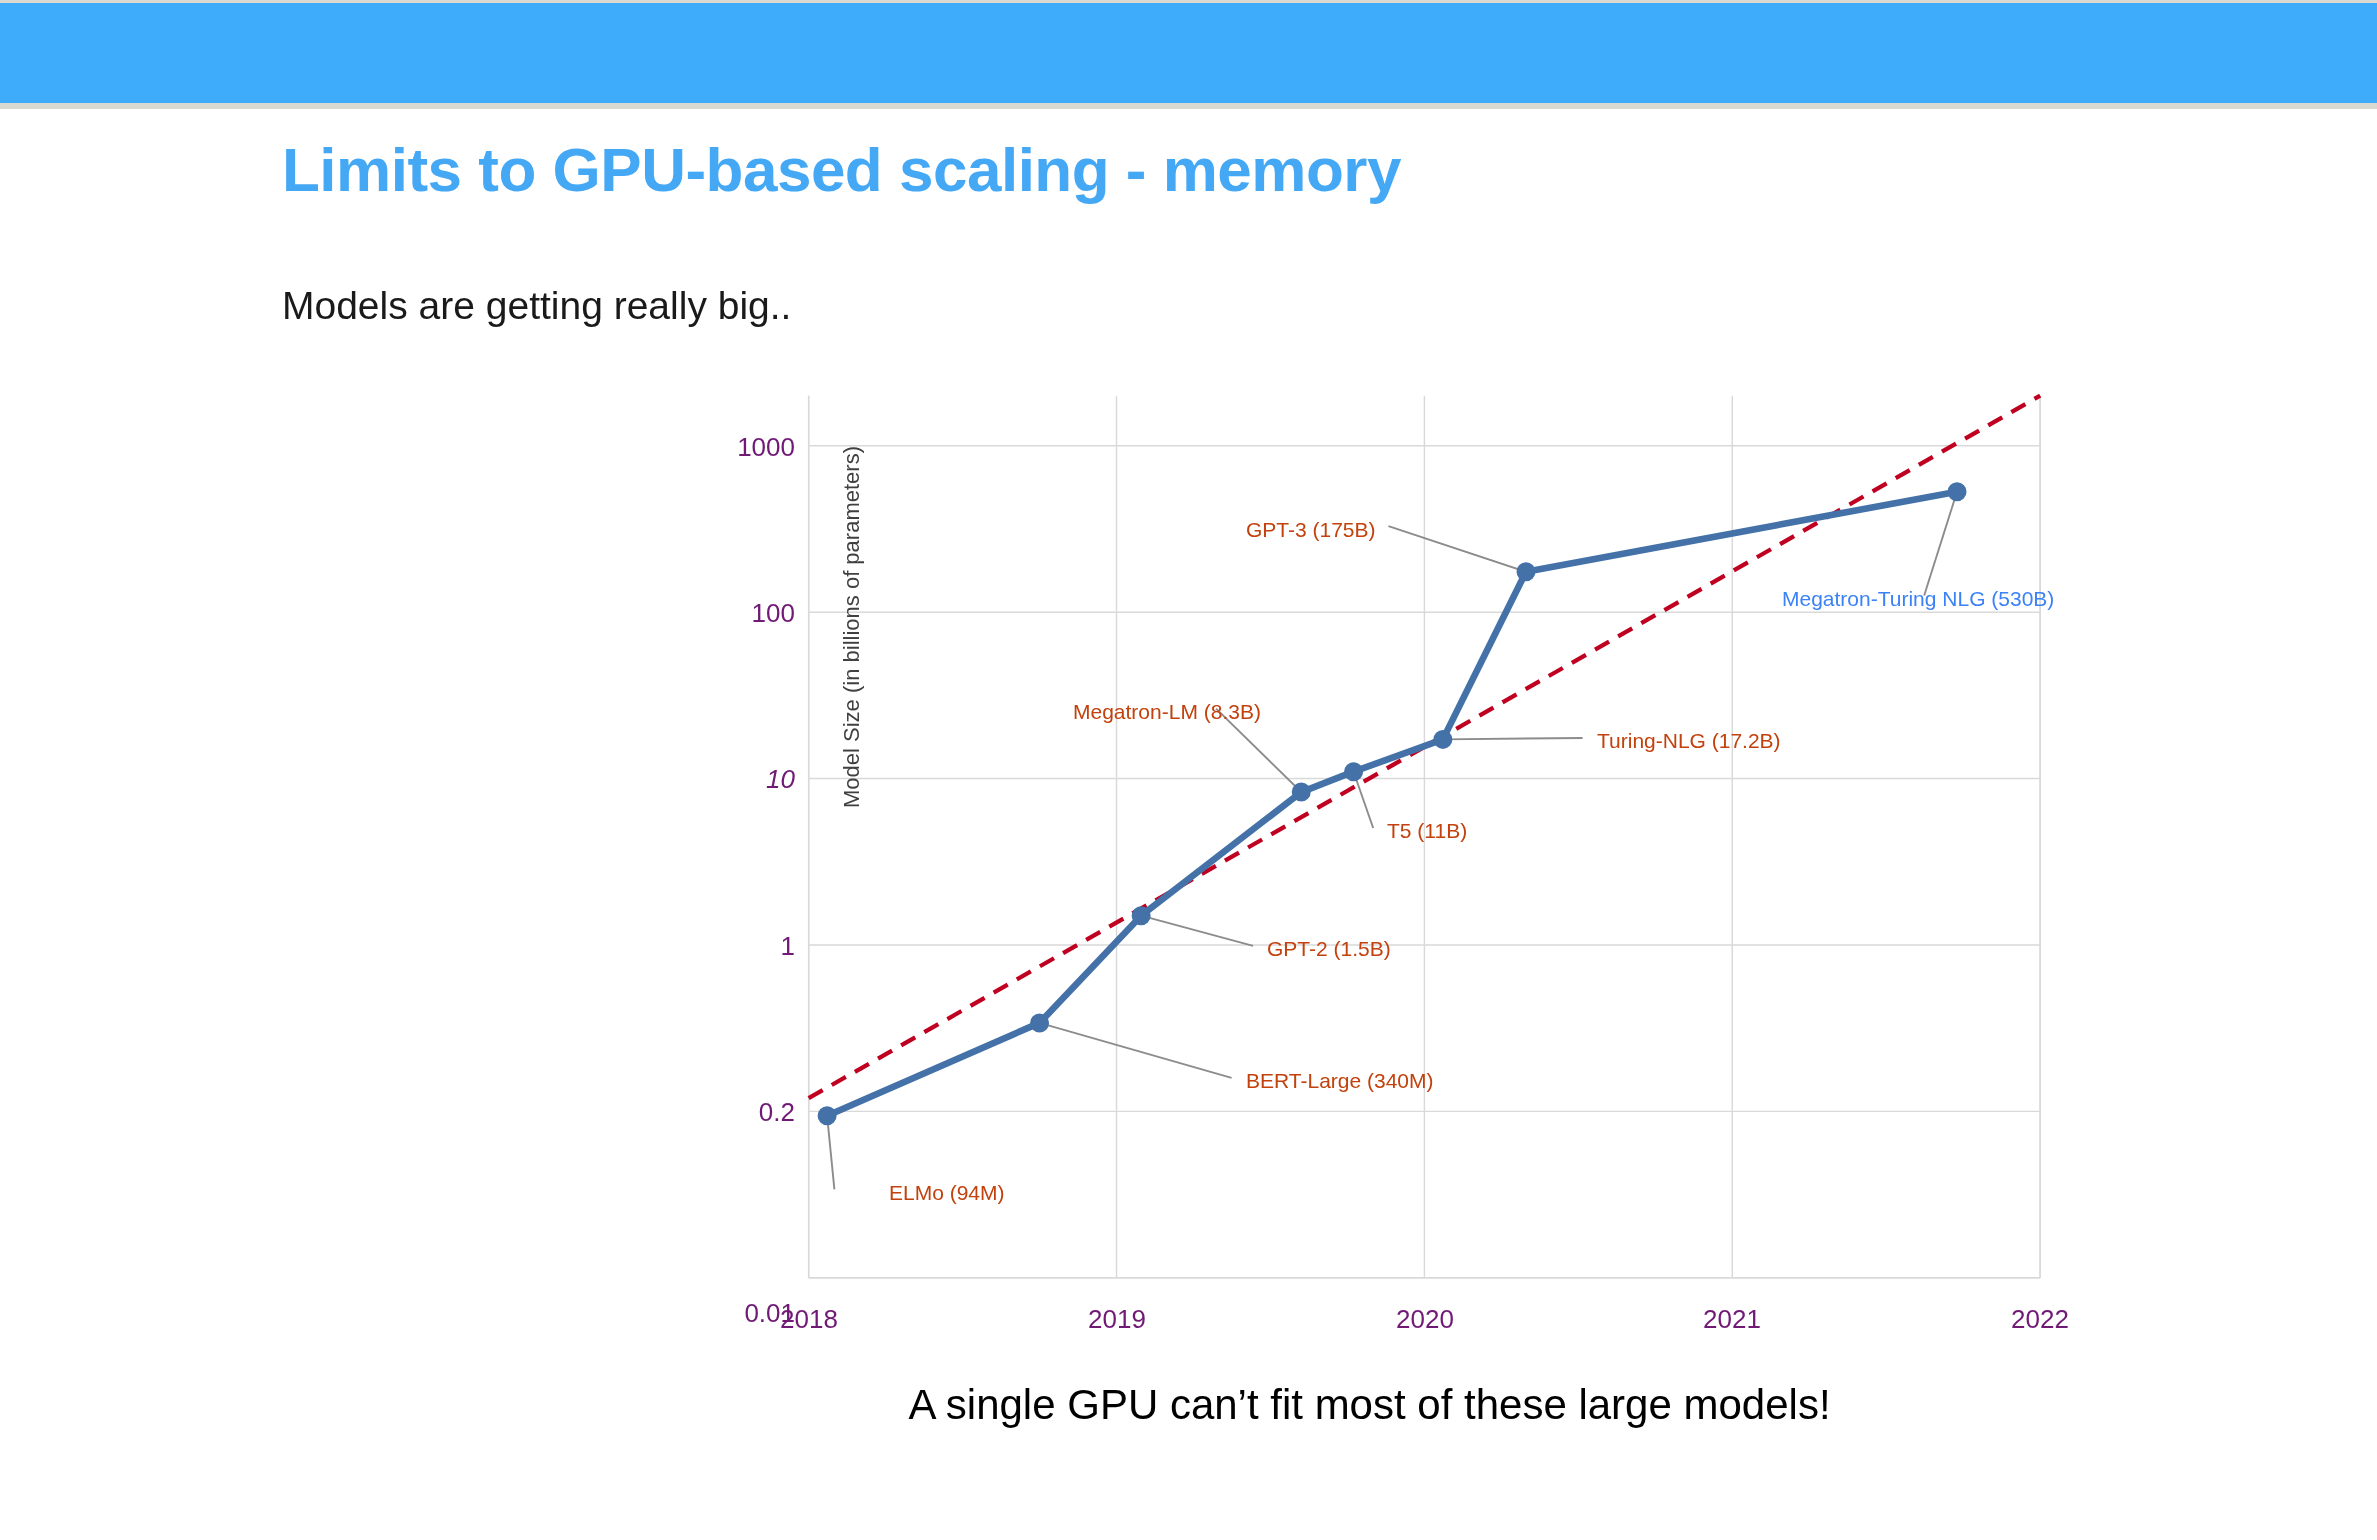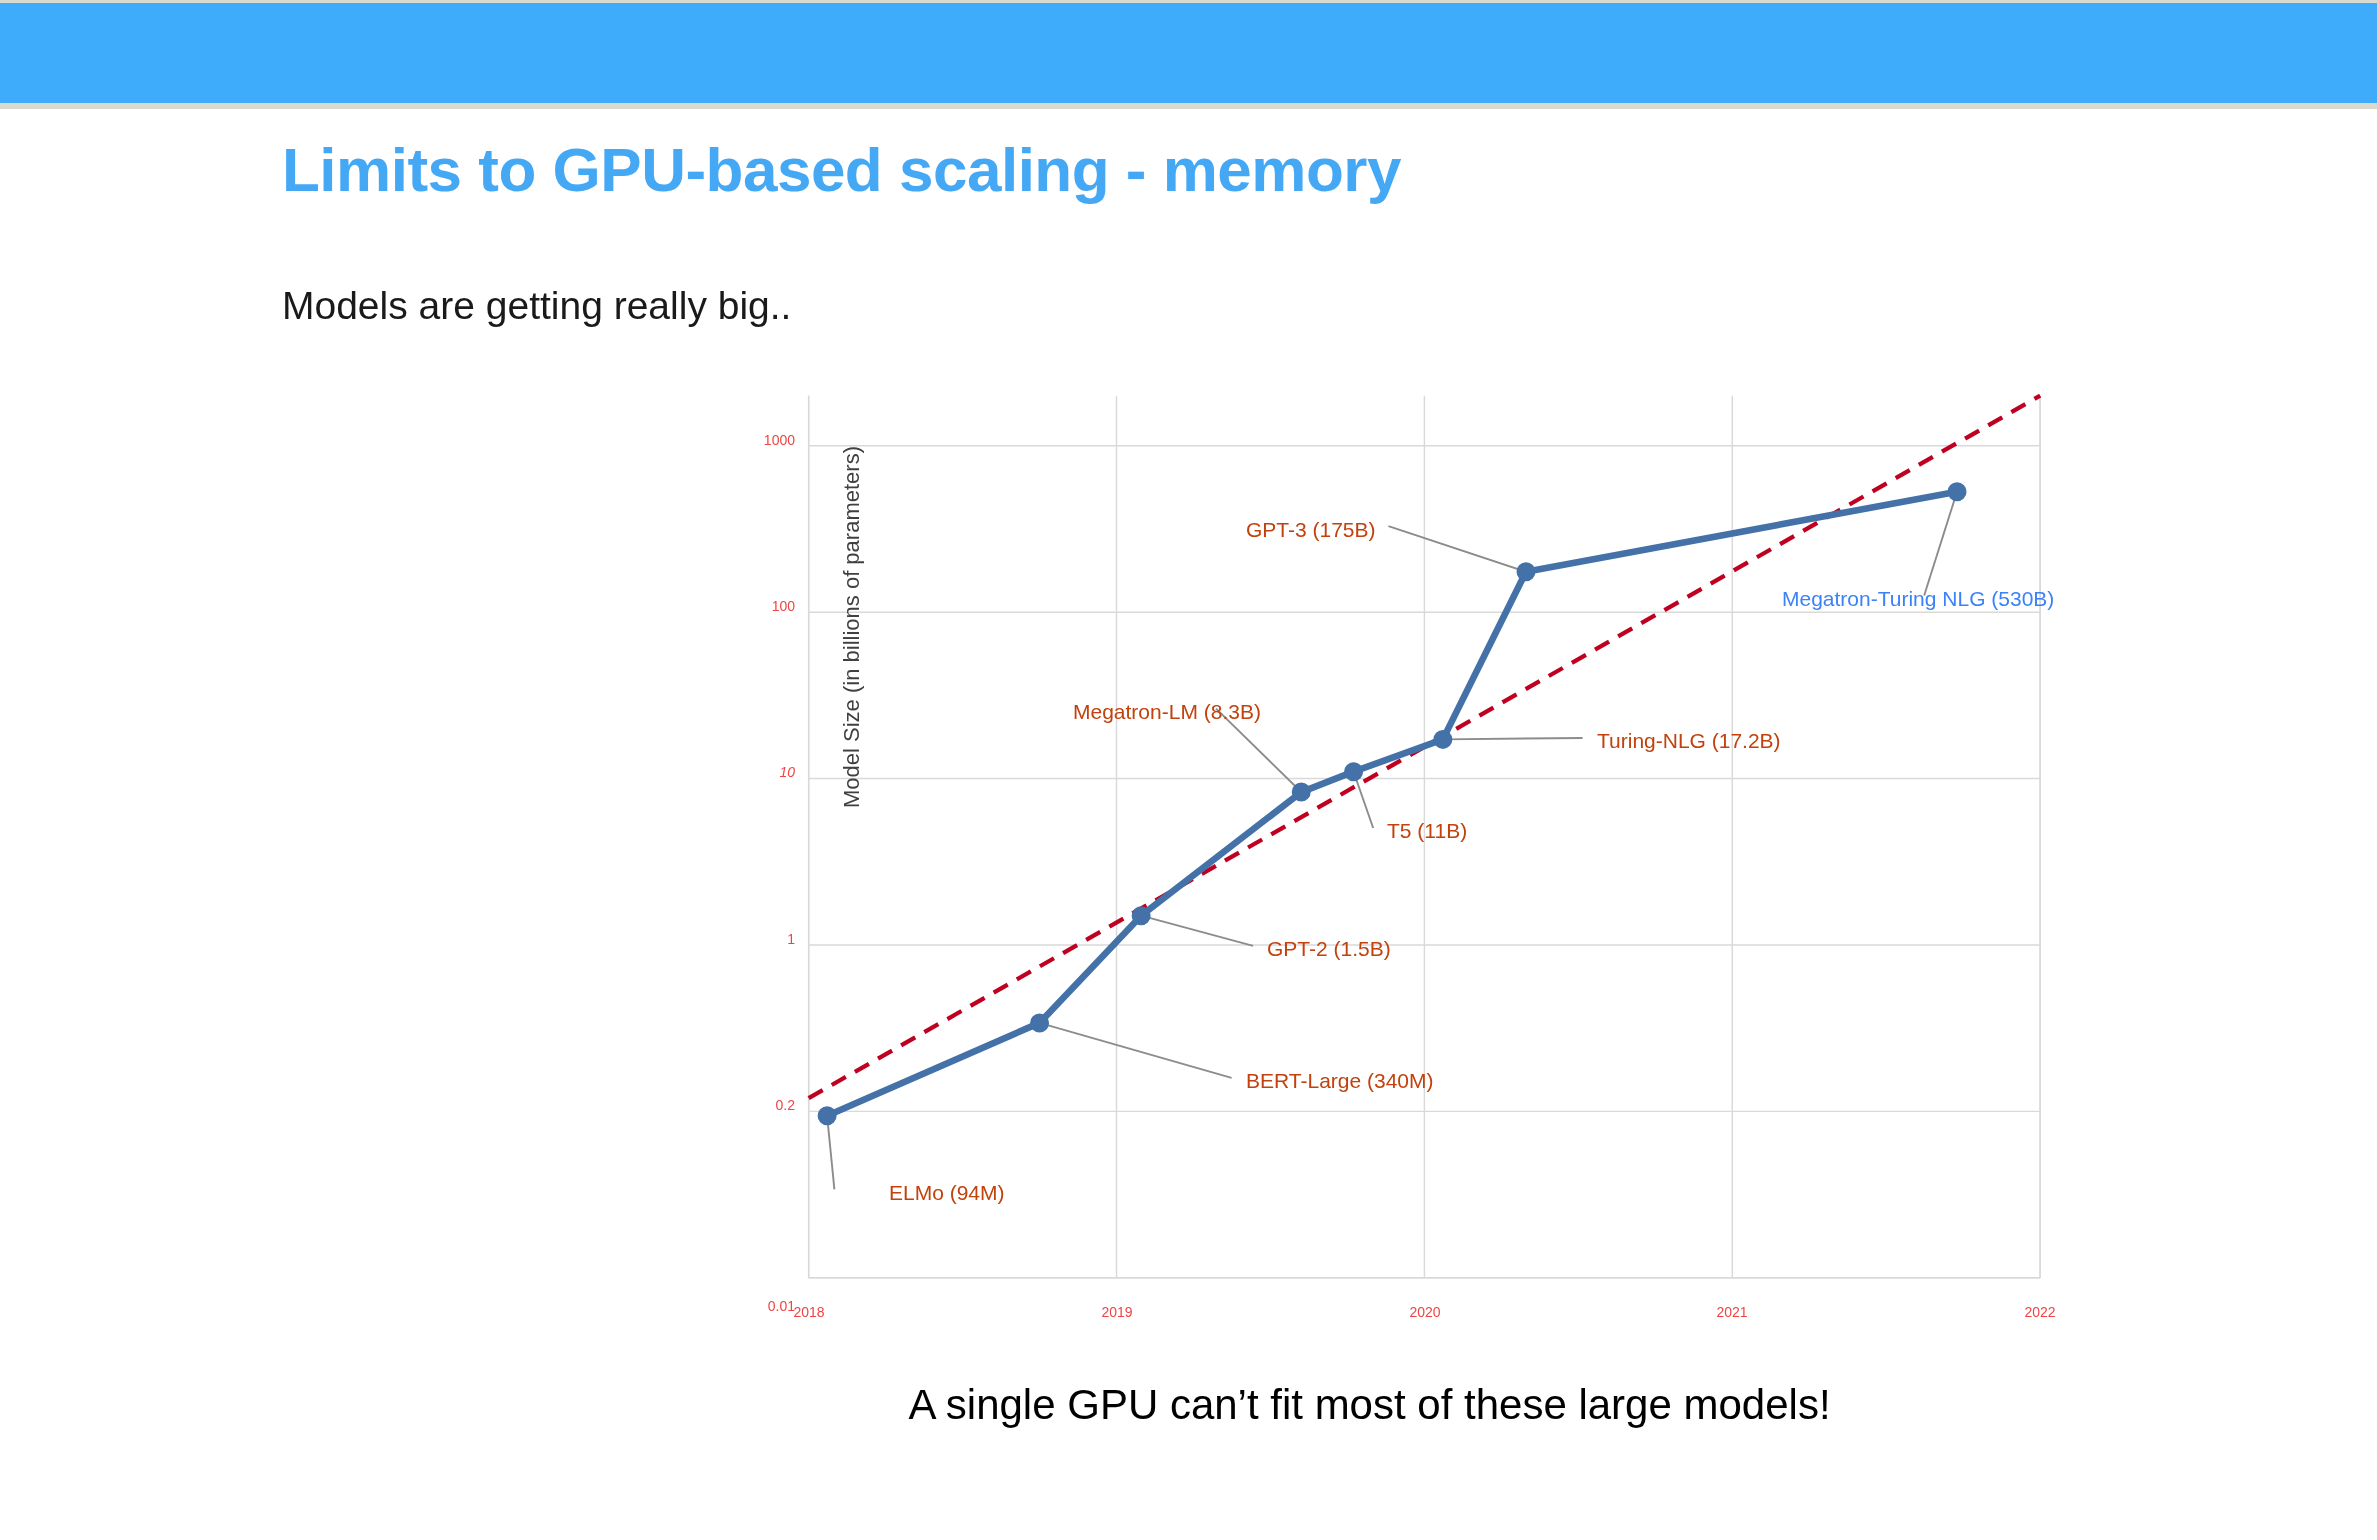--- a/index.html
+++ b/index.html
@@ -34,21 +34,21 @@
 
   
   .chart{position:absolute;left:666px;top:380px;width:1474px;height:932px;}
   .chart svg{display:block;}
   .ylabel-wrap{
     position:absolute;left:-28.5px;top:223px;width:428px;height:48px;
     transform:rotate(-90deg);transform-origin:center center;
     display:flex;align-items:center;justify-content:center;
   }
   .ylabel{font-size:22px;color:#404040;white-space:nowrap;}
-  .tick{position:absolute;font-size:14px;color:#ef4444;white-space:nowrap;}
+  .tick{position:absolute;font-size:26px;color:#701a75;white-space:nowrap;}
   .ytick{text-align:right;width:105px;}
   .xtick{text-align:center;width:124px;}
   .ptlabel{position:absolute;font-size:21px;color:#c2410c;white-space:nowrap;}
   .ptlabel.bold{font-weight:normal;color:#3b82f6;}
 </style>
 </head>
 <body>
 
 <div class="slide">
 

